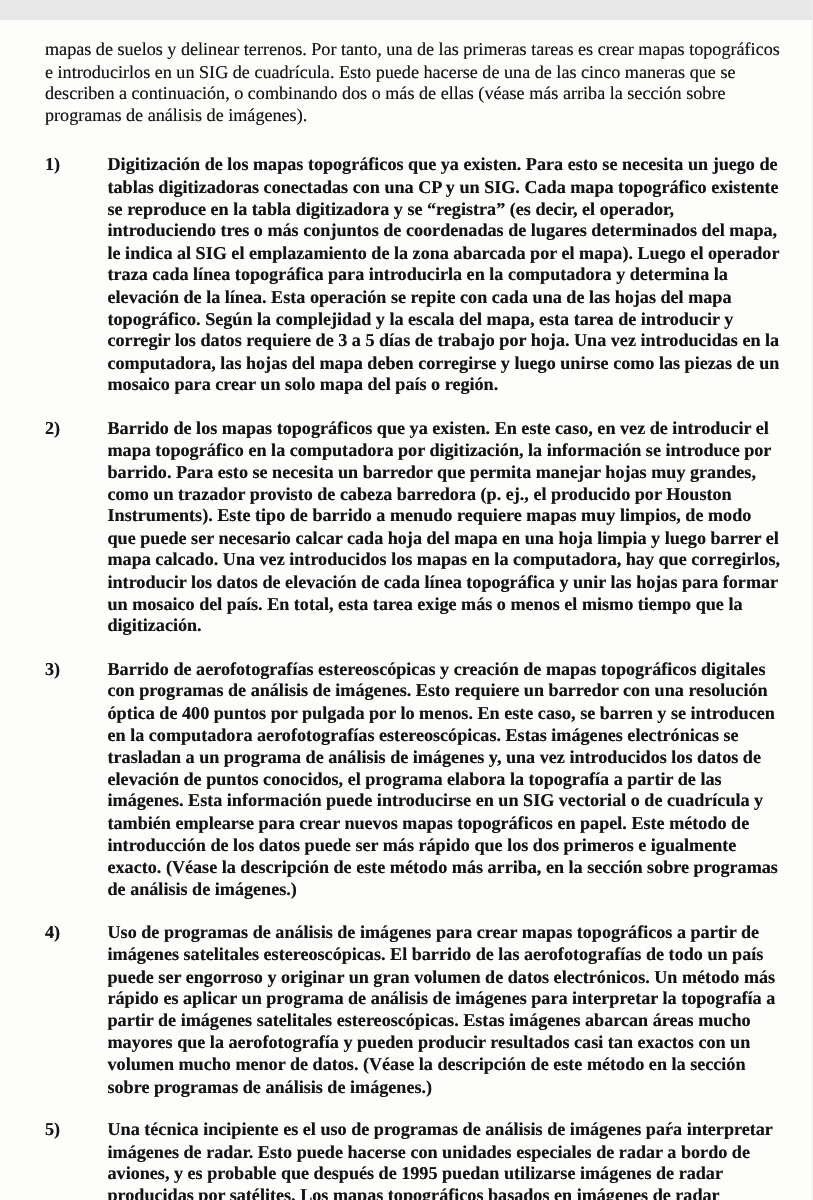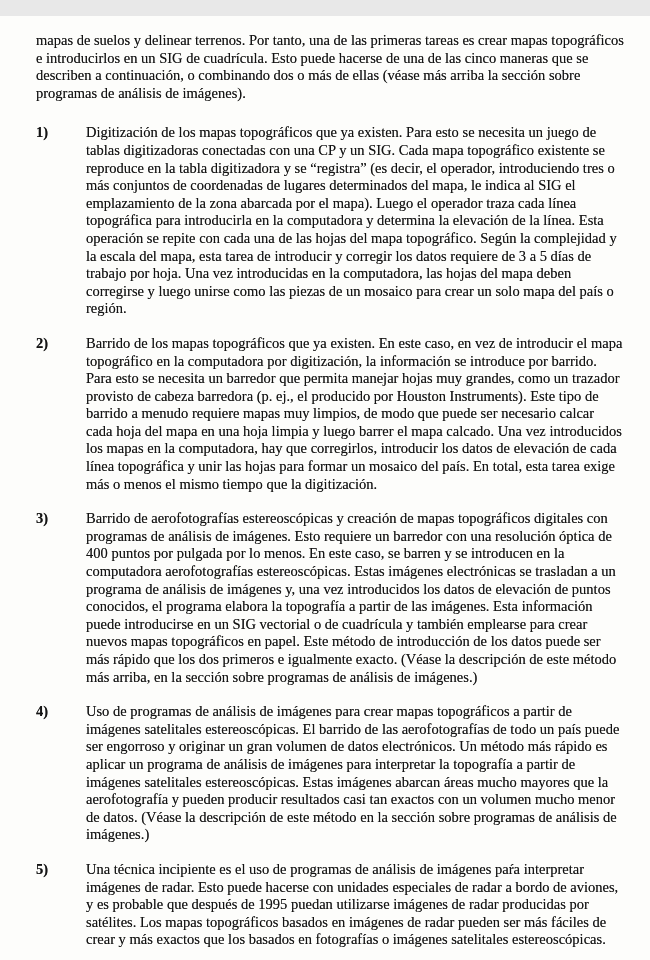--- a/index.html
+++ b/index.html
@@ -30,20 +30,21 @@
     display: flex;
     margin: 0 0 17px 0;
   }
   .num-cell {
     flex: 0 0 50px;
     font-weight: bold;
   }
   .text-cell {
     flex: 1 1 auto;
     max-width: 540px;
+    font-weight: bold;
   }
 </style>
 </head>
 <body>
 
 <div class="page">
 
   <p class="intro">mapas de suelos y delinear terrenos. Por tanto, una de las primeras tareas es crear mapas topográficos e introducirlos en un SIG de cuadrícula. Esto puede hacerse de una de las cinco maneras que se describen a continuación, o combinando dos o más de ellas (véase más arriba la sección sobre programas de análisis de imágenes).</p>
 
   <div class="num-item">

